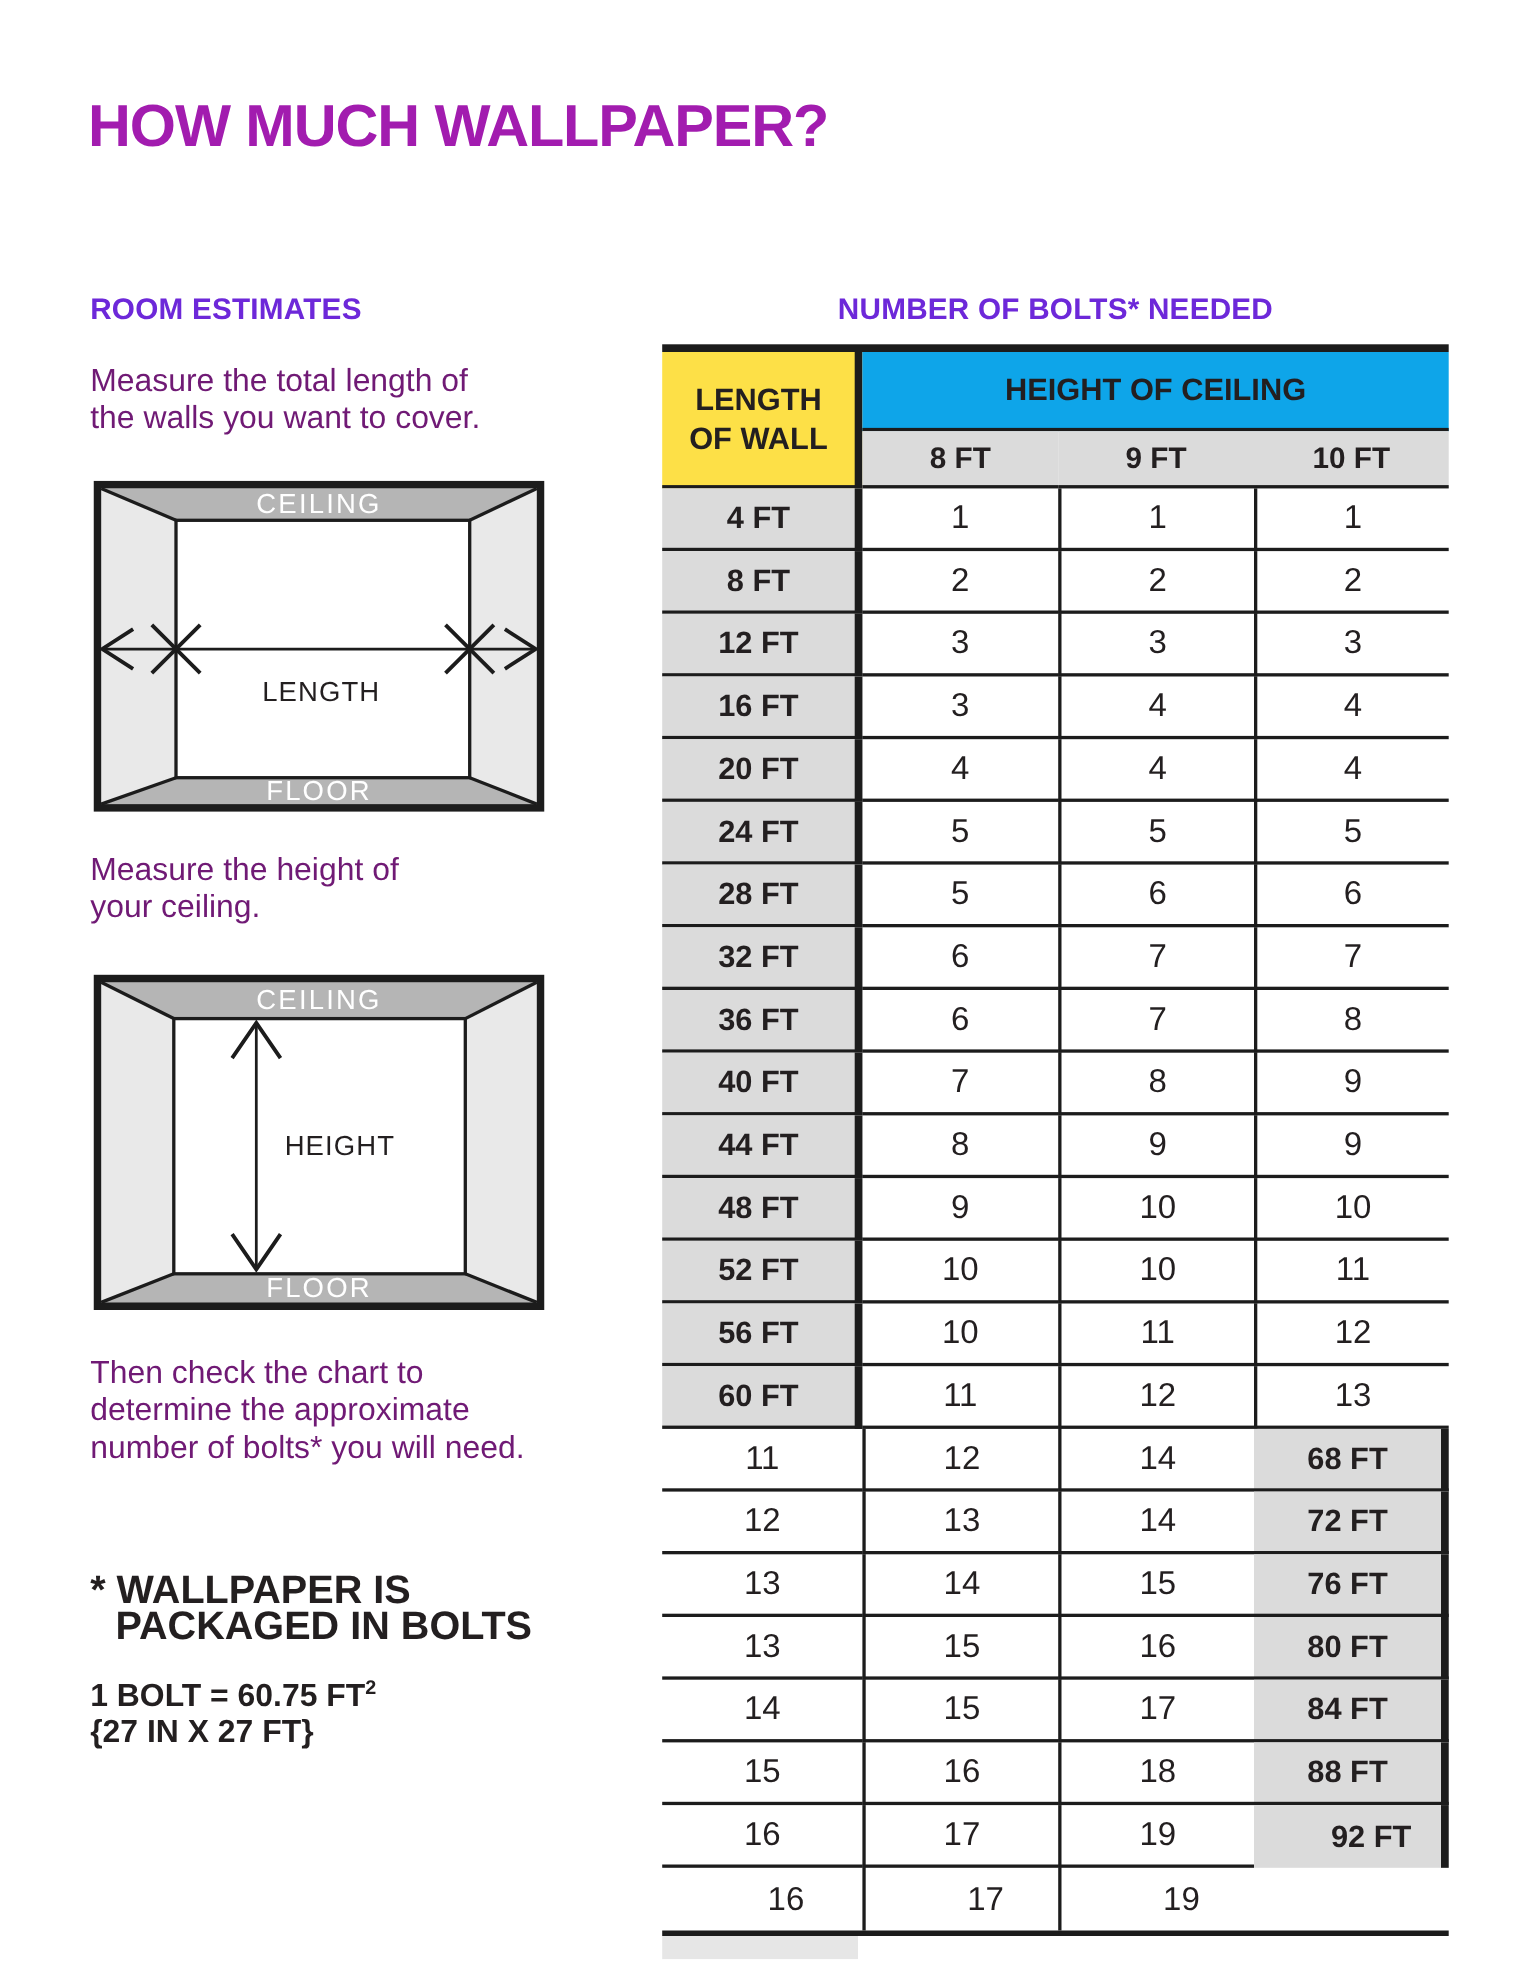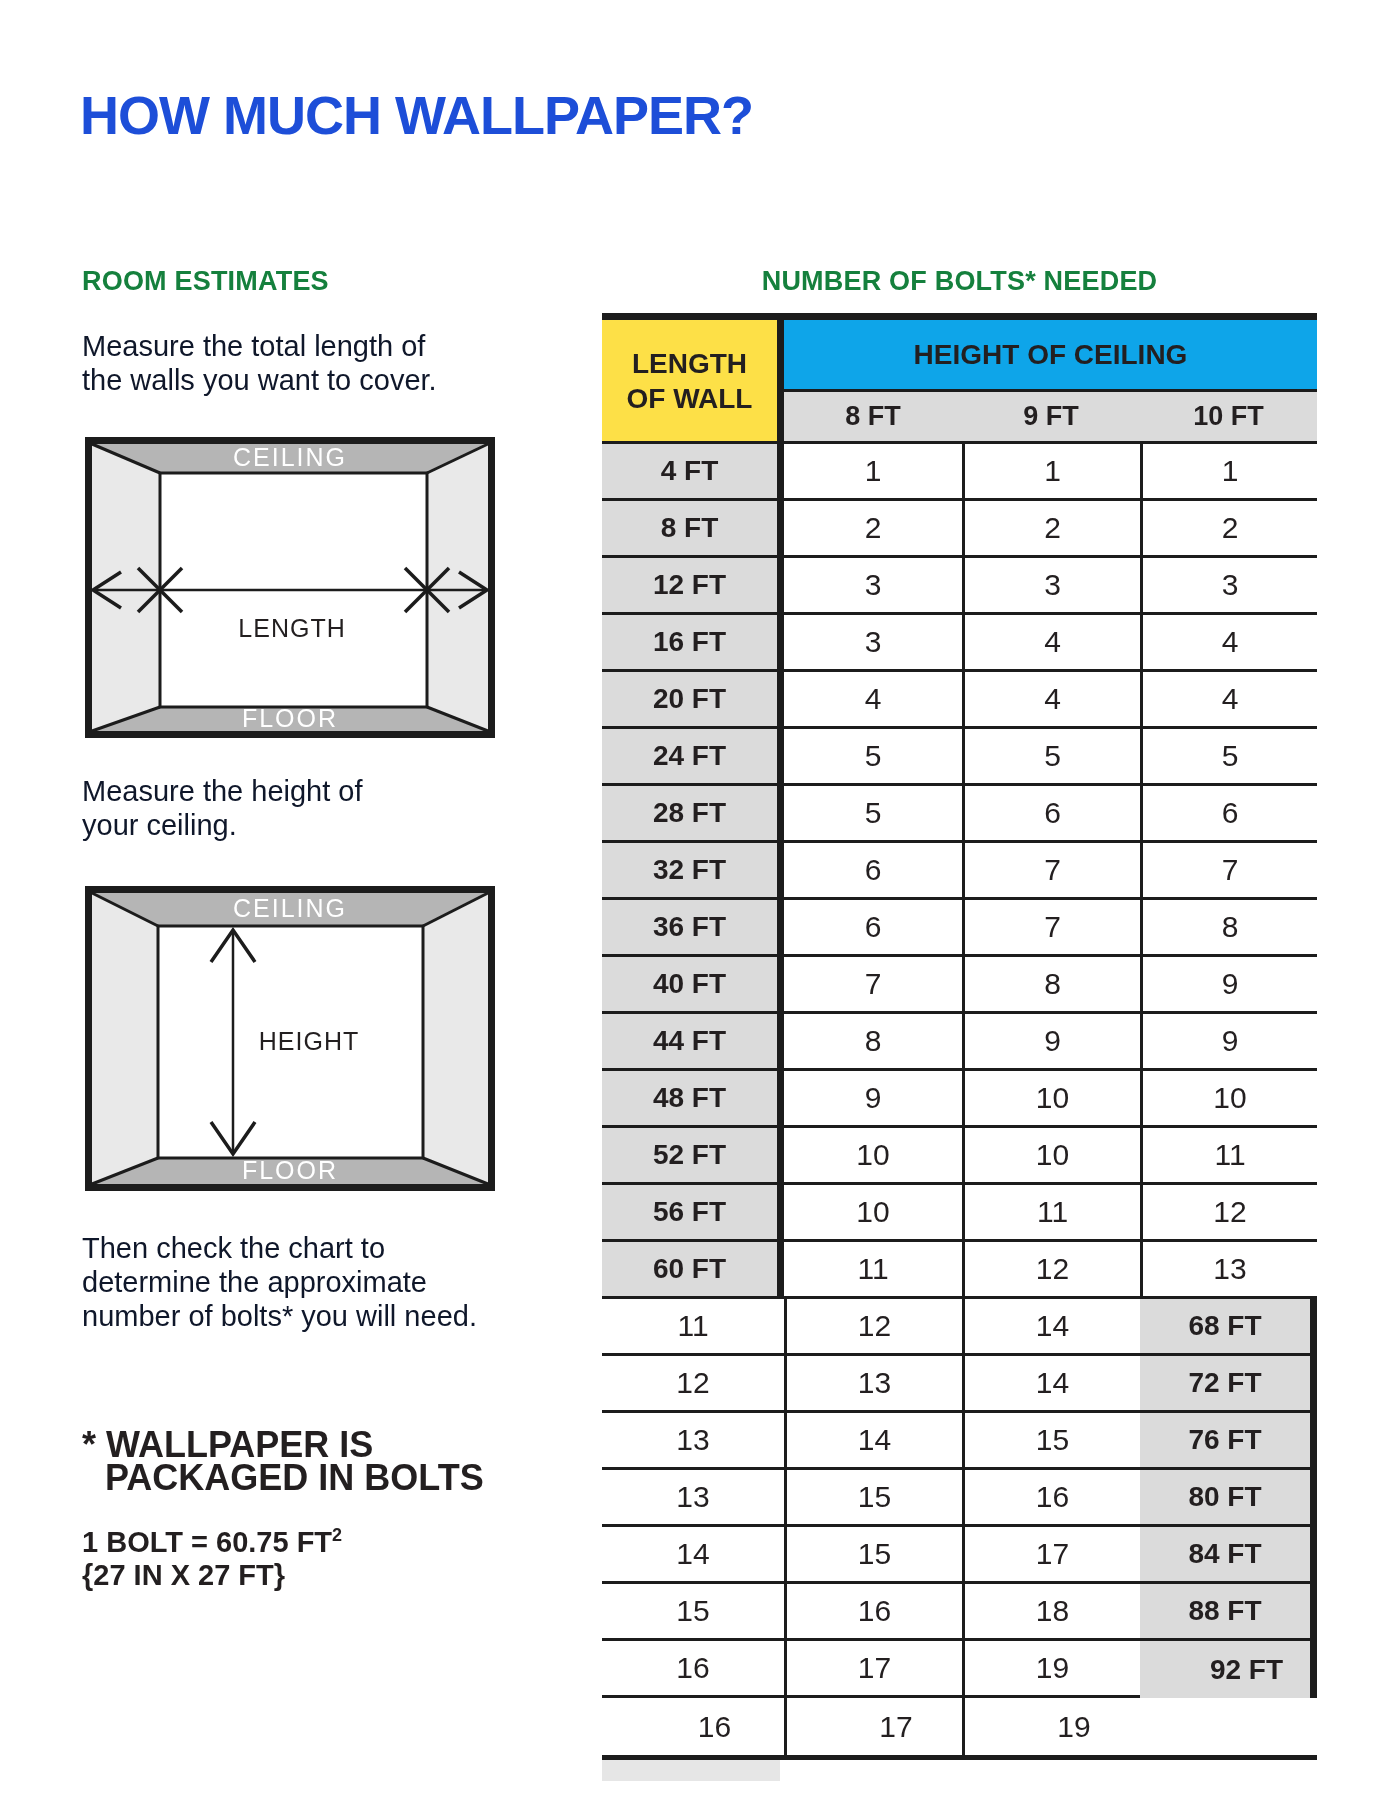--- a/index.html
+++ b/index.html
@@ -2,28 +2,28 @@
 <html><head>
 <meta charset="utf-8">
 <style>
   html,body{margin:0;padding:0;background:#fff;}
   .page{
     position:relative;width:1391px;height:1800px;background:#ffffff;
     font-family:"Liberation Sans", sans-serif;color:#231f20;overflow:hidden;
   }
   .abs{position:absolute;}
   .page-title{
-    left:80px;top:84px;font-size:54px;font-weight:700;color:#1d4ed8;letter-spacing:-1px;
+    left:80px;top:84px;font-size:54px;font-weight:700;color:#a21caf;letter-spacing:-1px;
   }
   .section-heading{
-    font-size:27px;font-weight:700;color:#15803d;letter-spacing:0.2px;
+    font-size:27px;font-weight:700;color:#6d28d9;letter-spacing:0.2px;
   }
   .h-room{left:82px;top:266px;}
   .h-bolts{left:602px;top:266px;width:715px;text-align:center;}
-  .para{font-size:29px;line-height:34px;color:#0f172a;}
+  .para{font-size:29px;line-height:34px;color:#701a75;}
   .p1{left:82px;top:329px;}
   .p2{left:82px;top:774px;}
   .p3{left:82px;top:1231px;}
   .footnote{left:82px;top:1428px;font-size:36px;line-height:33px;font-weight:700;}
   .footnote .indent{padding-left:23px;}
   .boltsize{left:82px;top:1526px;font-size:29px;line-height:33px;font-weight:700;}
   .boltsize sup{font-size:18px;vertical-align:super;line-height:0;}
   .diag{left:85px;}
   .d1{top:437px;}
   .d2{top:886px;}

